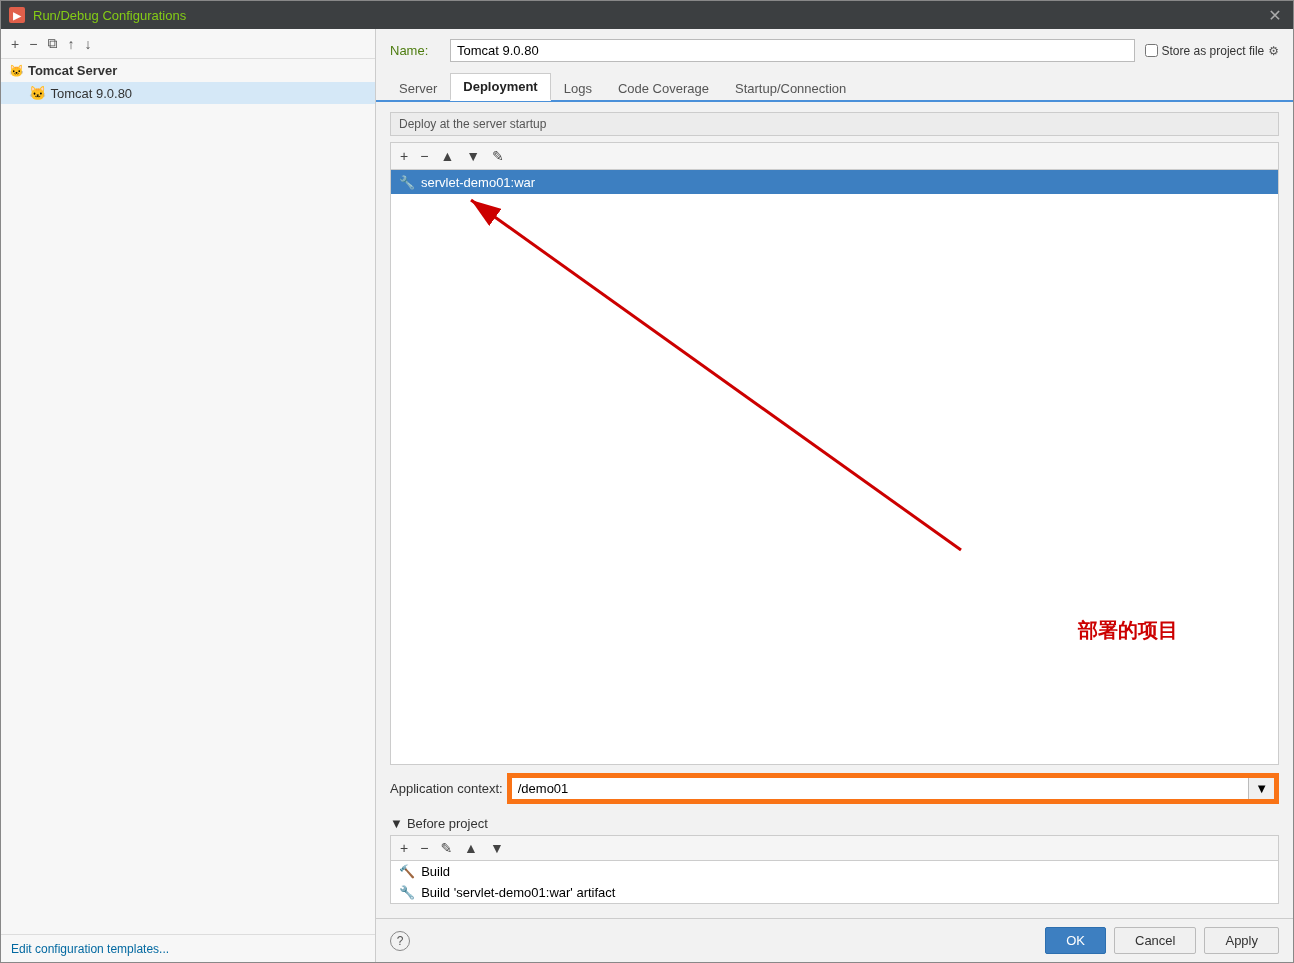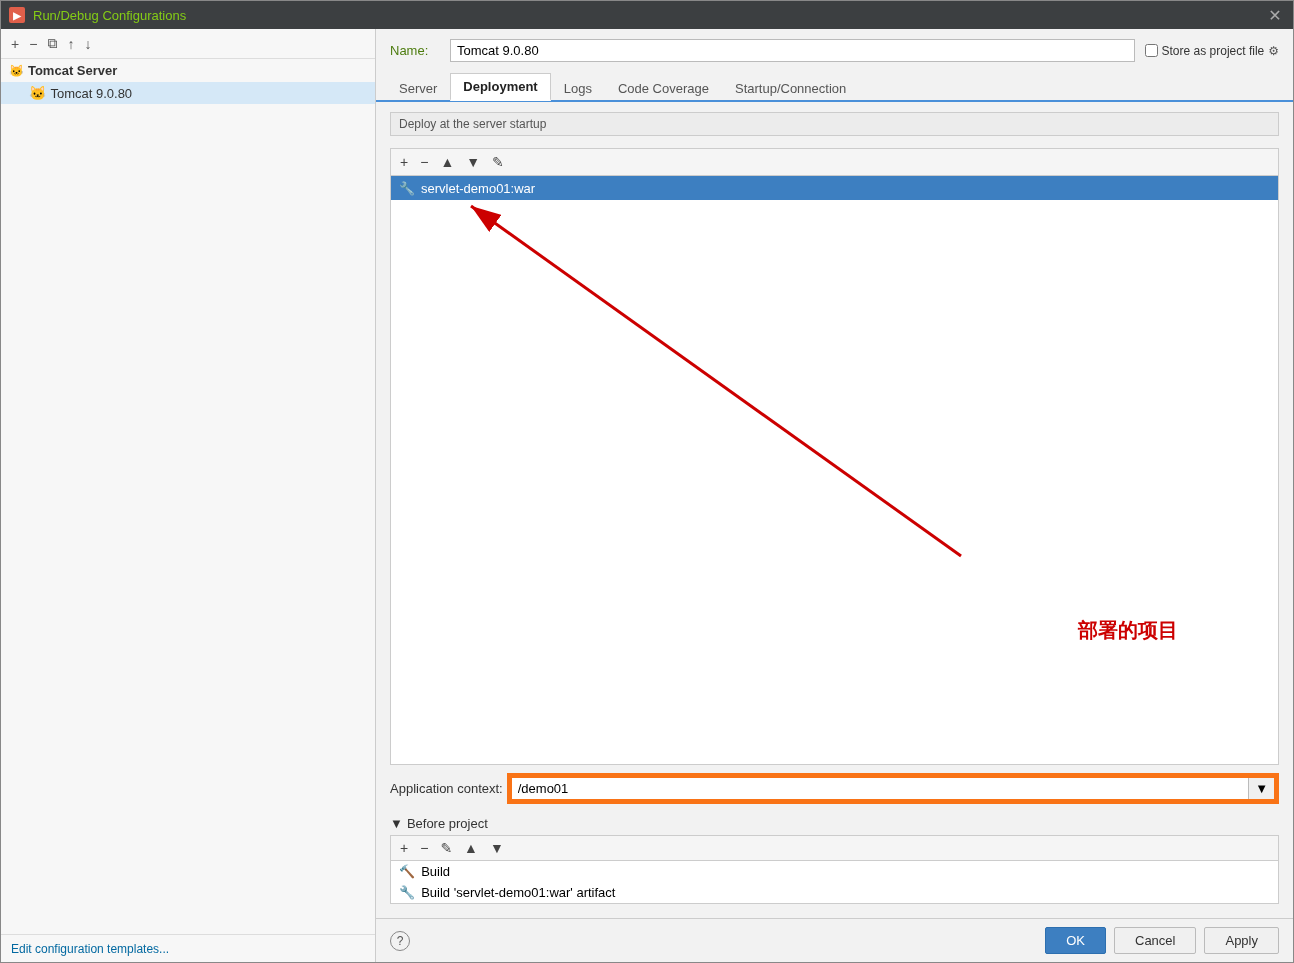--- a/index.html
+++ b/index.html
@@ -164,21 +164,21 @@
     }
     .deploy-section {
       flex: 1;
       display: flex;
       flex-direction: column;
       overflow: hidden;
     }
     .deploy-label {
       font-size: 12px;
       color: #555;
-      margin-bottom: 12px;
+      margin-bottom: 6px;
       border: 1px solid #ccc;
       padding: 4px 8px;
       background: #ececec;
     }
     .deploy-toolbar {
       display: flex;
       align-items: center;
       gap: 2px;
       padding: 3px 4px;
       background: #f5f5f5;

